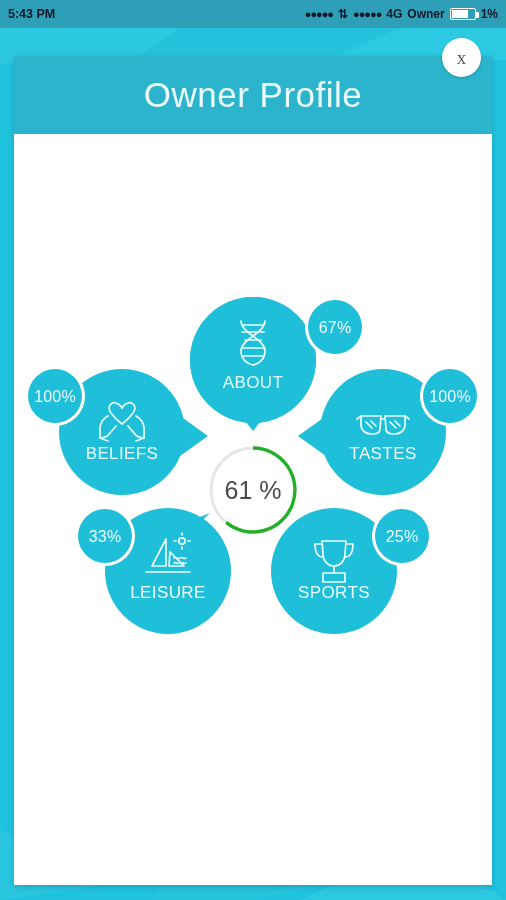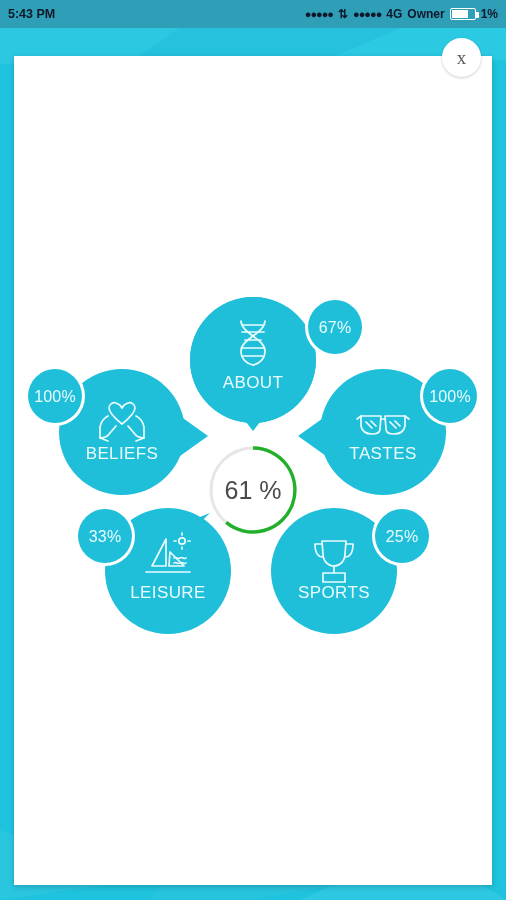--- a/index.html
+++ b/index.html
@@ -105,20 +105,23 @@
         <i></i>
       </span>
     <span class="sb-text">1%</span>
   </span>
 </div>
 
 <div class="card">
 
   <div class="close-btn">x</div>
 
+  <div class="card-header">
+    <div class="card-title">Owner Profile</div>
+  </div>
 
   <div class="cluster">
     <svg viewBox="0 0 478 620">
 
       <g>
         <path d="M239 163 a63 63 0 1 1 -0.1 0 Z M239 226 L222 268 L239 292 L256 268 Z" fill="#1fbfda"></path>
         <circle cx="239" cy="226" r="63" fill="#1fbfda"></circle>
         <polygon points="218,270 260,270 239,297" fill="#1fbfda"></polygon>
 
         <g class="ico" transform="translate(239,209)">

